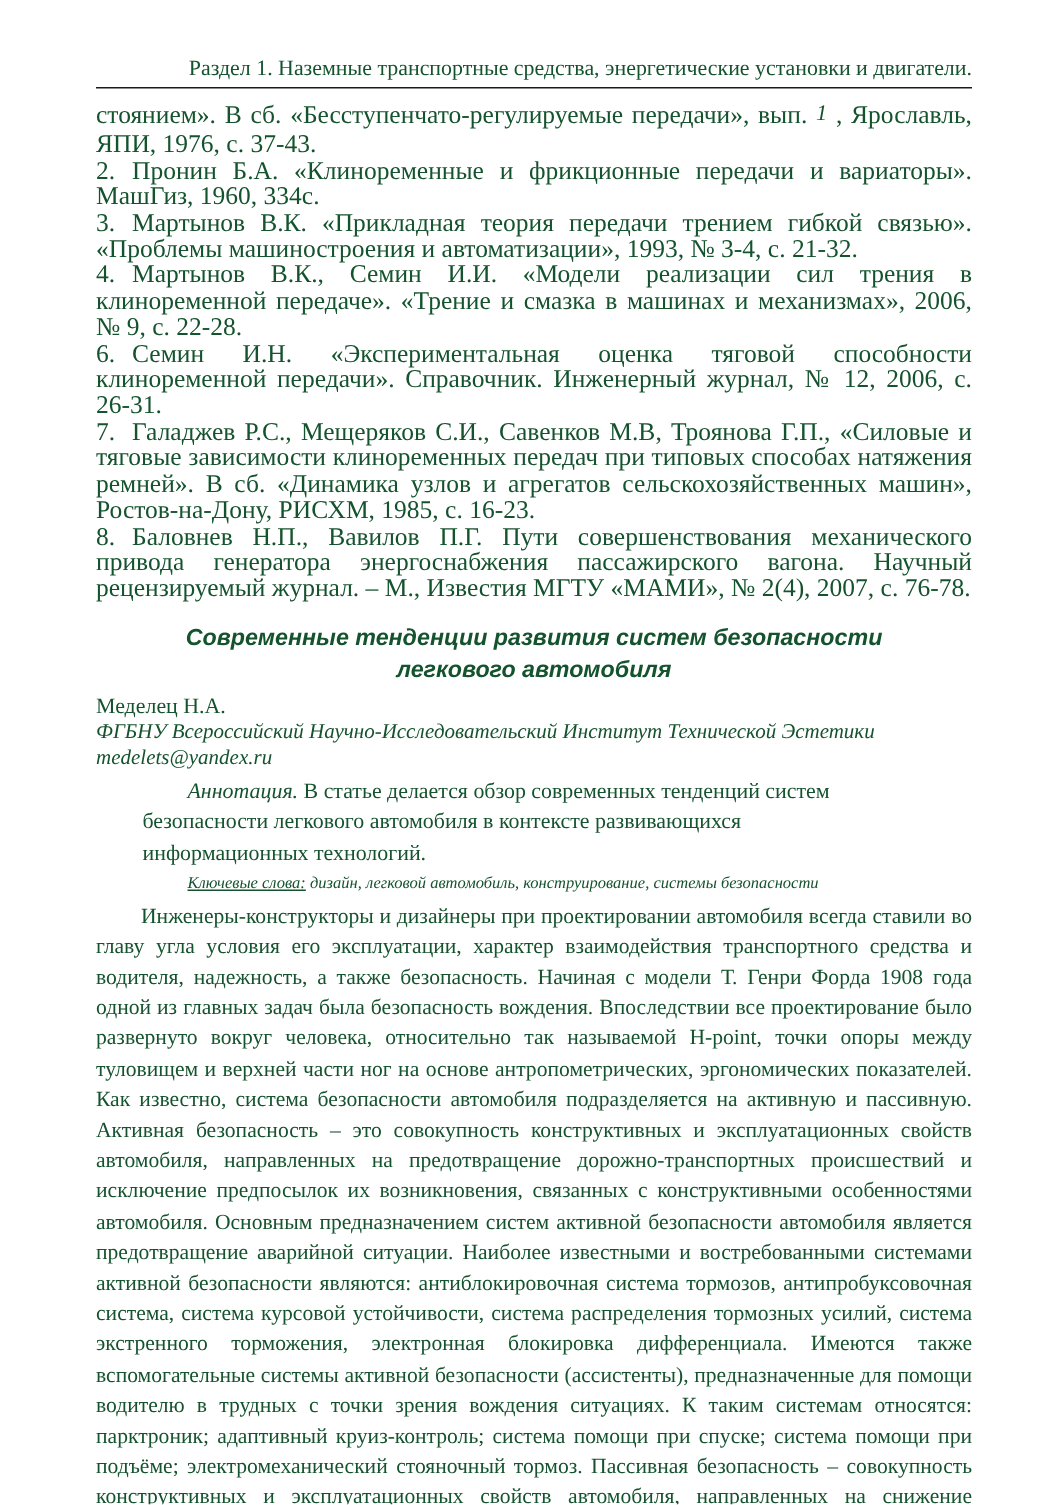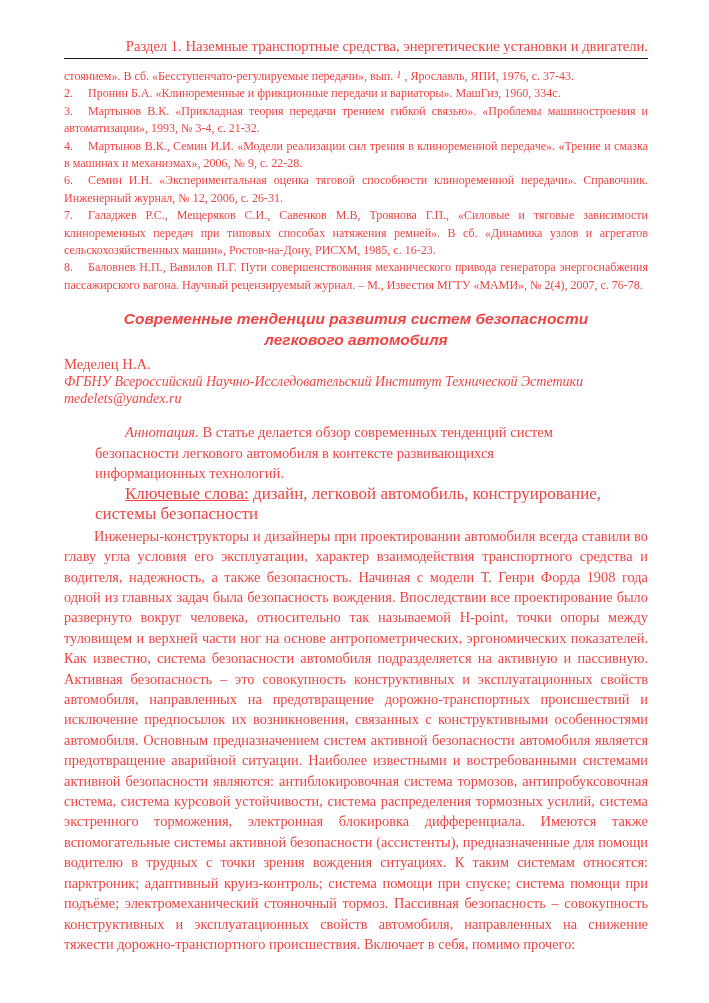--- a/index.html
+++ b/index.html
@@ -2,41 +2,41 @@
 <html><head>
 <meta charset="utf-8">
 <style>
   html, body { margin: 0; padding: 0; background: #ffffff; }
   .page {
     position: relative;
     width: 709px;
     height: 1003px;
     box-sizing: border-box;
     background: #ffffff;
-    color: #ef4444;
+    color: #14532d;
     font-family: "Liberation Serif", serif;
     padding: 38px 61px 0 64px;
     overflow: hidden;
   }
   .running-header {
     font-size: 14.6px;
     line-height: 17px;
     text-align: right;
     white-space: nowrap;
   }
   .header-rule {
     border: none;
     border-top: 1.6px solid #1a1a1a;
     margin: 3px 0 0 0;
     height: 0;
   }
   .refs { margin-top: 9px; }
   .ref {
     margin: 0;
-    font-size: 12px;
+    font-size: 17px;
     line-height: 17.4px;
     text-align: justify;
   }
   .ref .num { display: inline-block; width: 24px; }
   .issue {
     font-style: italic;
     font-size: 0.88em;
     position: relative;
     top: -2px;
   }
@@ -55,32 +55,33 @@
     margin-top: 6px;
     font-size: 14.6px;
     line-height: 17px;
   }
   .affil, .email {
     font-size: 14px;
     line-height: 17px;
     font-style: italic;
   }
   .abstract {
-    margin: 15px 42px 0 31px;
+    margin: 4px 42px 0 31px;
     font-size: 14.6px;
     line-height: 20.5px;
     text-indent: 30px;
     text-align: left;
   }
   .abstract .label { font-style: italic; }
   .keywords {
     margin: 0 42px 0 31px;
-    font-size: 17px;
+    font-size: 11px;
     line-height: 20.5px;
     text-indent: 30px;
+    font-style: italic;
     text-align: left;
   }
   .keywords .label { text-decoration: underline; }
   .body-text {
     margin: 1px 0 0 0;
     font-size: 14.4px;
     line-height: 20.4px;
     text-align: justify;
     text-indent: 30px;
   }

